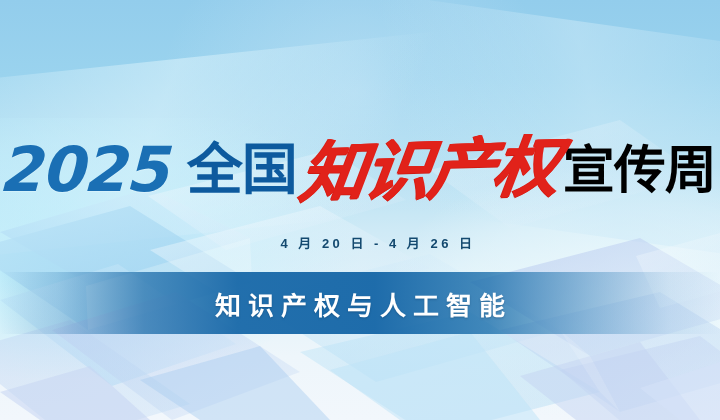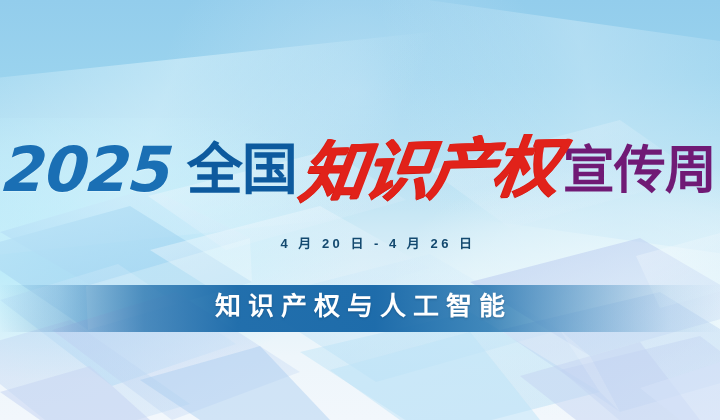--- a/index.html
+++ b/index.html
@@ -149,21 +149,21 @@
     transform: skewX(-9deg) rotate(-1.5deg);
     text-shadow:
        1px 0 0 #e1221a,
       -1px 0 0 #d81d15,
        0 1px 0 #cf1a12;
   }
   .t-week {
     font-family: "Liberation Sans", "DejaVu Sans", sans-serif;
     font-size: 52px;
     font-weight: 700;
-    color: #701a75;
+    color: #000000;
     line-height: 1;
     margin-left: 4px;
     letter-spacing: -1px;
   }
 
   
   .date-line {
     position: absolute;
     left: 0;
     right: 0;
@@ -176,34 +176,34 @@
     letter-spacing: 3.5px;
     white-space: nowrap;
     padding-left: 36px;
   }
 
   
   .sub-band {
     position: absolute;
     left: 0;
     right: 0;
-    top: 285px;
-    height: 47px;
+    top: 272px;
+    height: 62px;
     background: linear-gradient(to right,
         rgba(26,106,168,0)    0%,
         rgba(26,106,168,0.22) 8%,
         rgba(26,106,168,0.72) 20%,
         rgba(24,104,168,0.95) 33%,
         rgba(24,104,168,0.97) 52%,
         rgba(30,112,172,0.80) 68%,
         rgba(44,126,180,0.42) 82%,
         rgba(60,140,190,0.10) 93%,
         rgba(60,140,190,0)    100%);
     display: flex;
-    align-items: flex-start;
+    align-items: center;
     justify-content: center;
   }
   .sub-text {
     font-family: "Liberation Sans", "DejaVu Sans", sans-serif;
     font-size: 26px;
     font-weight: 700;
     color: #ffffff;
     letter-spacing: 7px;
     padding-left: 7px;
     white-space: nowrap;

